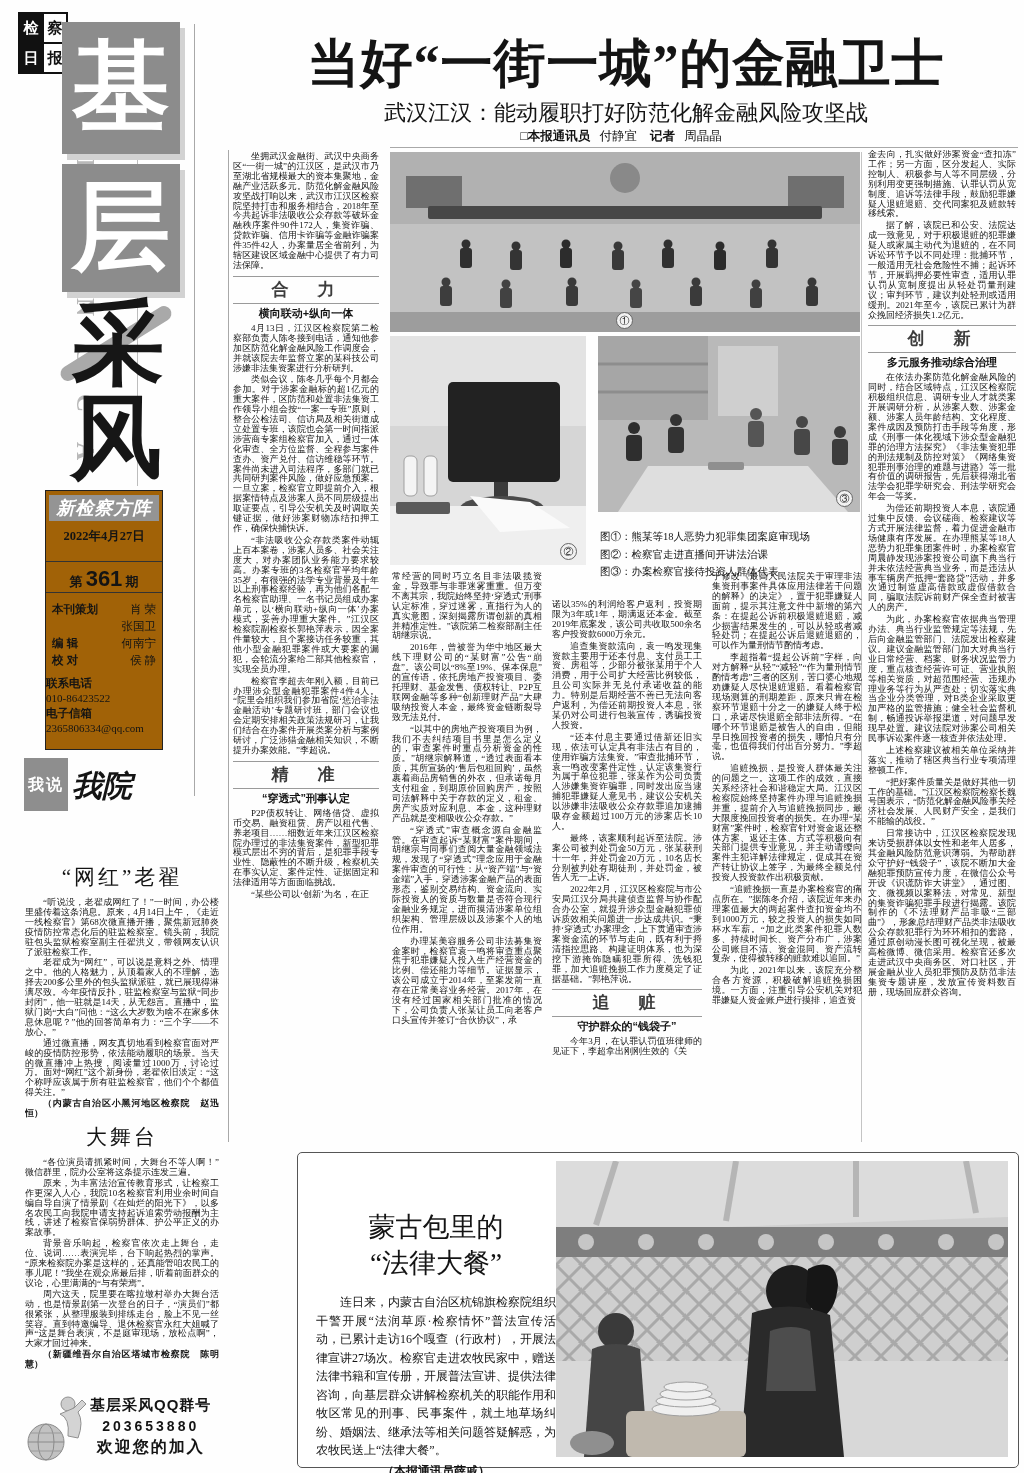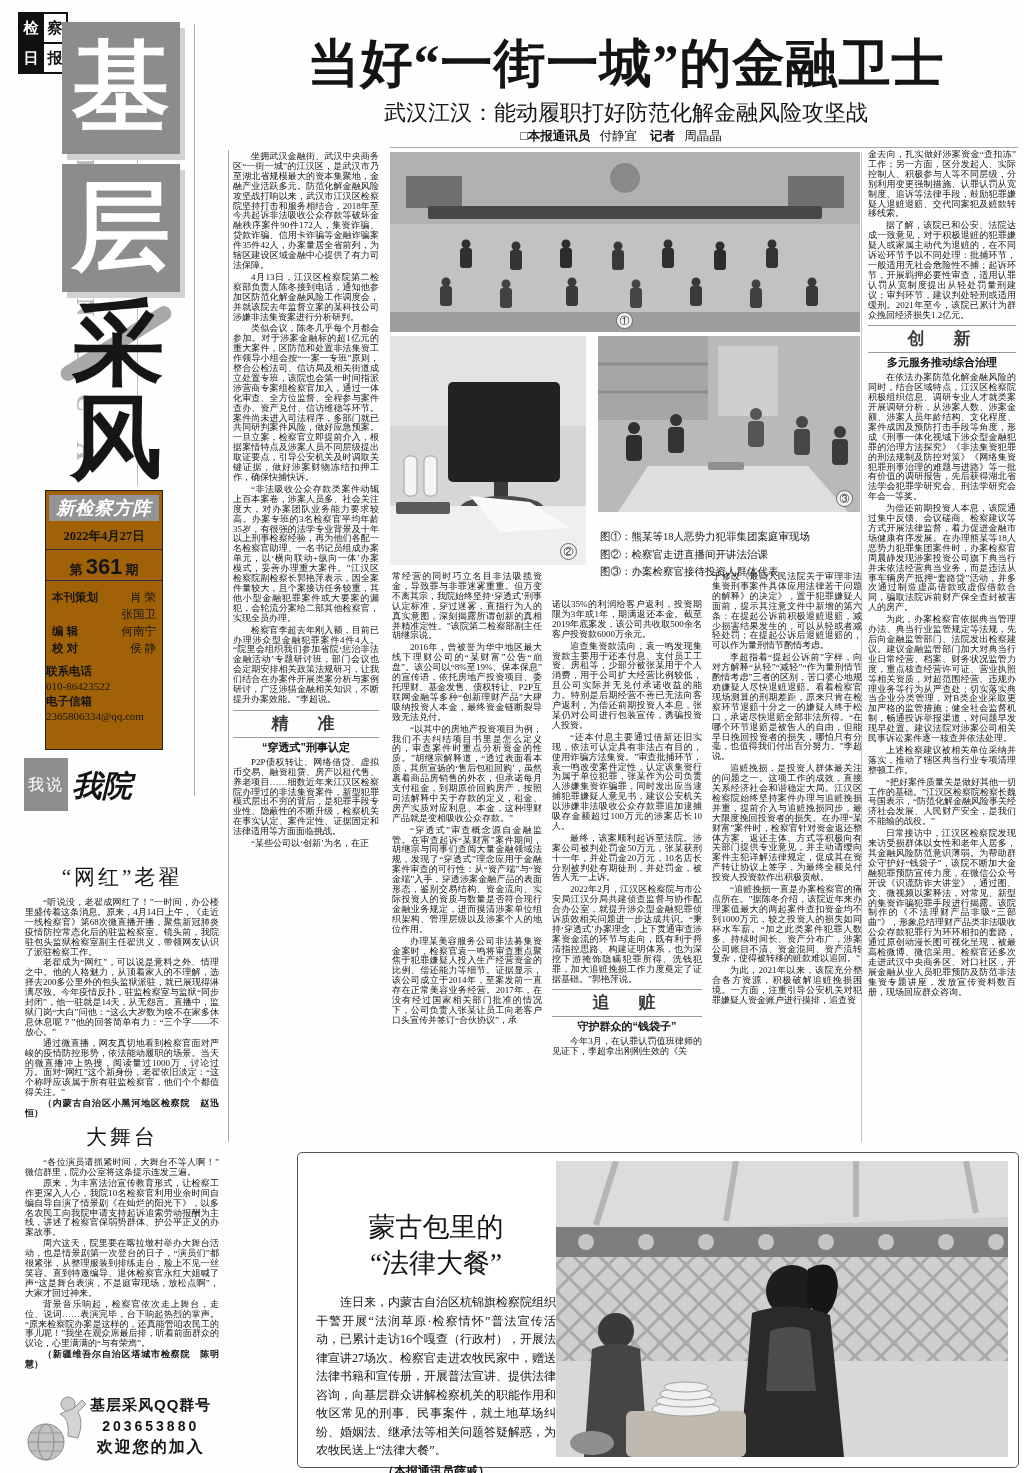--- a/index.html
+++ b/index.html
@@ -19,31 +19,31 @@
   .mastbox{position:absolute;left:62px;width:118px;background:#8c8c8c;color:#fff;
            display:flex;align-items:center;justify-content:center;font-weight:bold;
            box-shadow:5px 6px 0 #d2d2d2;font-size:98px;}
   .script-ch{position:absolute;font-weight:bold;color:#161616;line-height:1;}
   .swoosh{position:absolute;background:#a9a9a9;border-radius:10px;transform:rotate(-32deg);}
 
   .infobox{position:absolute;left:45px;top:490px;width:116px;height:258px;border:1px solid #222;background:#a16207;}
   .banner{margin:4px 3px 0 3px;background:#949494;color:#fff;text-align:center;
           font-family:"Liberation Sans",sans-serif;font-weight:bold;font-style:italic;
           font-size:18px;line-height:26px;letter-spacing:1px;}
-  .ib-date{text-align:center;font-weight:bold;font-size:12.5px;margin-top:7px;padding-bottom:4px;border-bottom:1px solid #333;}
+  .ib-date{text-align:center;font-weight:bold;font-size:12.5px;margin-top:7px;padding-bottom:16px;border-bottom:1px solid #333;}
   .ib-issue{text-align:center;font-weight:bold;font-size:13px;margin-top:4px;border-bottom:1px solid #333;}
   .ib-issue b{font-size:22px;font-family:"Liberation Sans",sans-serif;}
   .staff{margin:8px 6px 0 6px;font-size:11.5px;line-height:17px;}
   .staff .row{display:flex;justify-content:space-between;}
   .staff .role{font-weight:bold;font-family:"Liberation Sans",sans-serif;}
   .ib-foot{text-align:left;margin-top:7px;font-size:11px;line-height:15px;}
   .ib-foot .lbl{font-weight:bold;font-family:"Liberation Sans",sans-serif;font-size:11.5px;}
 
   .saytag{position:absolute;left:24px;top:766px;}
-  .saytag .tag{background:#8e8e8e;color:#fff;font-weight:normal;font-size:16px;padding:18px 4px;
+  .saytag .tag{background:#8e8e8e;color:#fff;font-weight:bold;font-size:16px;padding:18px 4px;
                font-family:"Liberation Sans",sans-serif;letter-spacing:2px;}
   .saytag .scr{font-style:italic;font-weight:bold;font-size:30px;margin-left:4px;vertical-align:-6px;}
 
   
   .left-art{position:absolute;left:25px;width:194px;text-align:justify;font-size:9px;line-height:9.9px;overflow:hidden;}
   .left-art .t{text-align:center;font-size:21px;line-height:26px;letter-spacing:3px;font-weight:400;margin-bottom:8px;}
   .left-art p{margin:0 0 1px 0;text-indent:2em;}
   .left-art .sig{font-weight:bold;font-family:"Liberation Sans",sans-serif;font-size:9px;}
   .qq{position:absolute;left:24px;top:1392px;width:200px;display:flex;align-items:center;gap:4px;}
   .qq .txt{text-align:center;font-family:"Liberation Sans",sans-serif;font-weight:900;}
@@ -170,22 +170,22 @@
     <p>“听说没，老翟成网红了！”一时间，办公楼里盛传着这条消息。原来，4月14日上午，《走近一线检察官》第68次微直播开播，聚焦新冠肺炎疫情防控常态化后的驻监检察室。镜头前，我院驻包头监狱检察室副主任翟洪义，带领网友认识了派驻检察工作。</p>
     <p>老翟成为“网红”，可以说是意料之外、情理之中。他的人格魅力，从顶着家人的不理解，选择去200多公里外的包头监狱派驻，就已展现得淋漓尽致。今年疫情反扑，驻监检察室与监狱“同步封闭”，他一驻就是14天，从无怨言。直播中，监狱门岗“大白”问他：“这么大岁数为啥不在家多休息休息呢？”他的回答简单有力：“三个字——不放心。”</p>
     <p>通过微直播，网友真切地看到检察官面对严峻的疫情防控形势，依法能动履职的场景。当天的微直播冲上热搜，阅读量过1000万，讨论过万。面对“网红”这个新身份，老翟依旧淡定：“这个称呼应该属于所有驻监检察官，他们个个都值得关注。”</p>
     <p class="sig">（内蒙古自治区小黑河地区检察院　赵迅恒）</p>
   </div>
 
   <div class="left-art" style="top:1124px;height:264px;">
     <div class="t">大舞台</div>
     <p>“各位演员请抓紧时间，大舞台不等人啊！”微信群里，院办公室将这条提示连发三遍。</p>
     <p>原来，为丰富法治宣传教育形式，让检察工作更深入人心，我院10名检察官利用业余时间自编自导自演了情景剧《在灿烂的阳光下》，以多名农民工向我院申请支持起诉追索劳动报酬为主线，讲述了检察官保弱势群体、护公平正义的办案故事。</p>
+    <p>背景音乐响起，检察官依次走上舞台，走位、说词……表演完毕，台下响起热烈的掌声。“原来检察院办案是这样的，还真能管咱农民工的事儿呢！”我坐在观众席最后排，听着前面群众的议论，心里满满的“与有荣焉”。</p>
     <p>周六这天，院里要在喀拉墩村举办大舞台活动，也是情景剧第一次登台的日子，“演员们”都很紧张，从整理服装到排练走台，脸上不见一丝笑容。直到特邀编导、退休检察官永红大姐喊了声“这是舞台表演，不是庭审现场，放松点啊”，大家才回过神来。</p>
-    <p>背景音乐响起，检察官依次走上舞台，走位、说词……表演完毕，台下响起热烈的掌声。“原来检察院办案是这样的，还真能管咱农民工的事儿呢！”我坐在观众席最后排，听着前面群众的议论，心里满满的“与有荣焉”。</p>
     <p class="sig">（新疆维吾尔自治区塔城市检察院　陈明慧）</p>
   </div>
 
   <div class="qq">
     <svg width="62" height="70" viewBox="0 0 62 70">
       <circle cx="22" cy="50" r="18" fill="#c2c2c2" stroke="#8a8a8a"></circle>
       <ellipse cx="22" cy="50" rx="8" ry="18" fill="none" stroke="#8a8a8a"></ellipse>
       <line x1="4" y1="50" x2="40" y2="50" stroke="#8a8a8a"></line>
       <line x1="6" y1="41" x2="38" y2="41" stroke="#9a9a9a"></line>
       <line x1="6" y1="59" x2="38" y2="59" stroke="#9a9a9a"></line>
@@ -283,20 +283,24 @@
   <div class="badge" style="left:836px;top:490px;">③</div>
 
   <div class="caps">
     <div>图①：熊某等18人恶势力犯罪集团案庭审现场</div>
     <div>图②：检察官走进直播间开讲法治课</div>
     <div>图③：办案检察官接待投资人群体代表</div>
   </div>
 
   <div class="col" style="left:233px;top:152px;width:146px;height:990px;">
     <p>坐拥武汉金融街、武汉中央商务区“一街一城”的江汉区，是武汉市乃至湖北省规模最大的资本集聚地，金融产业活跃多元。防范化解金融风险攻坚战打响以来，武汉市江汉区检察院坚持打击和服务相结合，2018年至今共起诉非法吸收公众存款等破坏金融秩序案件90件172人，集资诈骗、贷款诈骗、信用卡诈骗等金融诈骗案件35件42人，办案量居全省前列，为辖区建设区域金融中心提供了有力司法保障。</p>
+    <div class="sec">
+      <div class="sec-t">合　力</div>
+      <div class="sec-s">横向联动+纵向一体</div>
+    </div>
     <p>4月13日，江汉区检察院第二检察部负责人陈冬接到电话，通知他参加区防范化解金融风险工作调度会，并就该院去年监督立案的某科技公司涉嫌非法集资案进行分析研判。</p>
     <p>类似会议，陈冬几乎每个月都会参加。对于涉案金融标的超1亿元的重大案件，区防范和处置非法集资工作领导小组会按“一案一专班”原则，整合公检法司、信访局及相关街道成立处置专班，该院也会第一时间指派涉营商专案组检察官加入，通过一体化审查、全方位监督、全程参与案件查办、资产兑付、信访维稳等环节。案件尚未进入司法程序，多部门就已共同研判案件风险，做好应急预案。一旦立案，检察官立即提前介入，根据案情特点及涉案人员不同层级提出取证要点，引导公安机关及时调取关键证据，做好涉案财物冻结扣押工作，确保快捕快诉。</p>
     <p>“非法吸收公众存款类案件动辄上百本案卷，涉案人员多、社会关注度大，对办案团队业务能力要求较高。办案专班的3名检察官平均年龄35岁，有很强的法学专业背景及十年以上刑事检察经验，再为他们各配一名检察官助理、一名书记员组成办案单元，以‘横向联动+纵向一体’办案模式，妥善办理重大案件。”江汉区检察院副检察长郭艳萍表示，因全案件量较大，且个案接访任务较重，其他小型金融犯罪案件或大要案的漏犯，会轮流分案给二部其他检察官，实现全员办理。</p>
     <p>检察官李超去年刚入额，目前已办理涉众型金融犯罪案件4件4人。“院里会组织我们参加省院‘惩治非法金融活动’专题研讨班，部门会议也会定期安排相关政策法规研习，让我们结合在办案件开展类案分析与案例研讨，广泛涉猎金融相关知识，不断提升办案效能。”李超说。</p>
     <div class="sec">
       <div class="sec-t">精　准</div>
       <div class="sec-s">“穿透式”刑事认定</div>
     </div>
     <p>P2P债权转让、网络借贷、虚拟币交易、融资租赁、房产以租代售、养老项目……细数近年来江汉区检察院办理过的非法集资案件，新型犯罪模式层出不穷的背后，是犯罪手段专业性、隐蔽性的不断升级，检察机关在事实认定、案件定性、证据固定和法律适用等方面面临挑战。</p>
     <p>“某些公司以‘创新’为名，在正</p>

